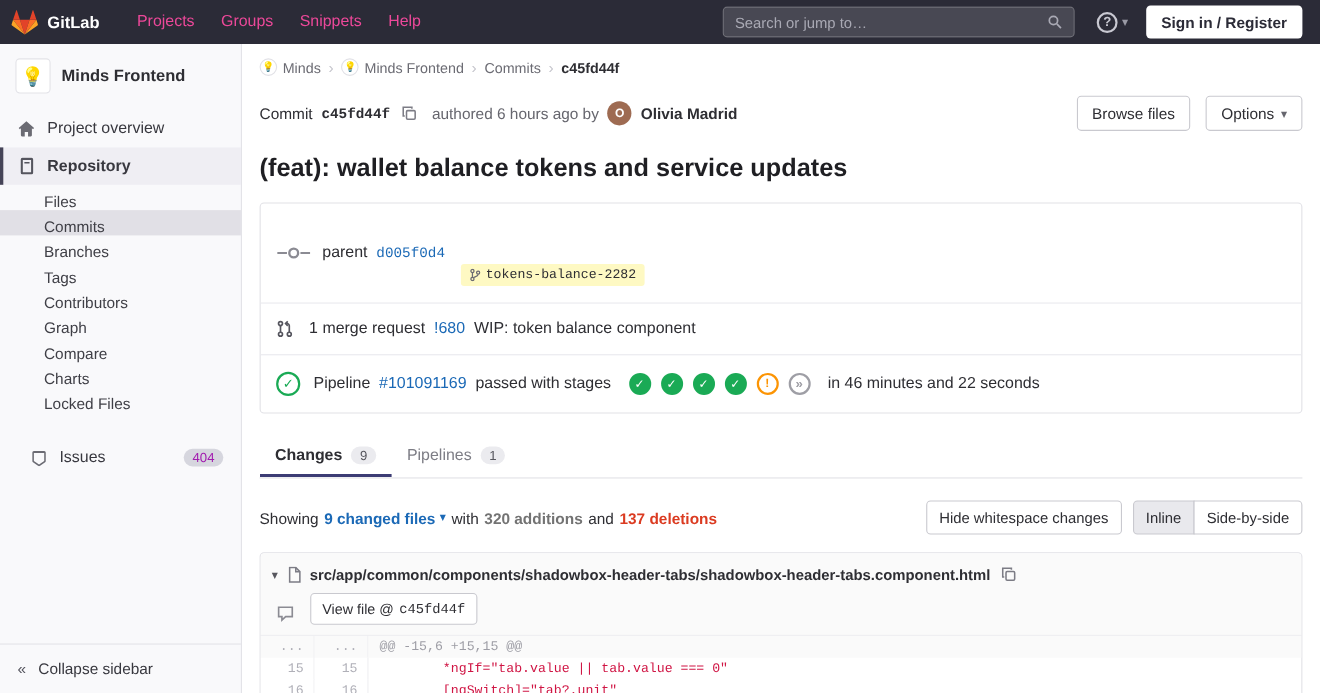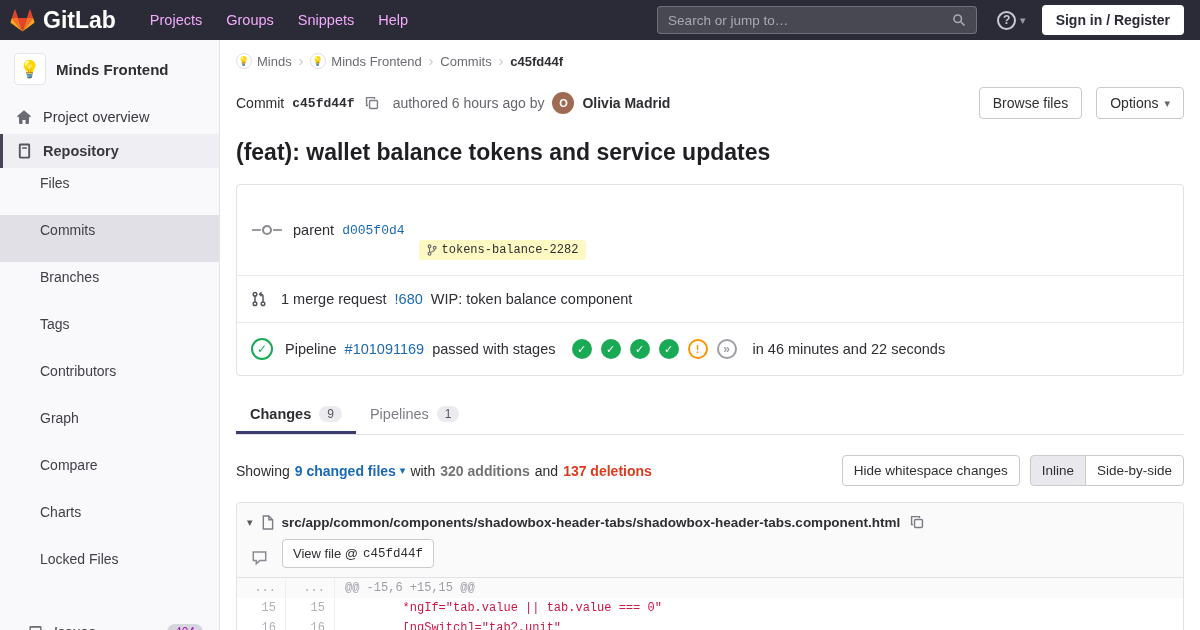--- a/index.html
+++ b/index.html
@@ -3,23 +3,23 @@
 <meta charset="utf-8">
 <style>
   * { margin:0; padding:0; box-sizing:border-box; }
   html,body { width:1200px; height:630px; overflow:hidden; background:#fff;
     font-family:"Liberation Sans","DejaVu Sans",sans-serif; font-size:14px; color:#2e2e33; }
   .mono { font-family:"Liberation Mono","DejaVu Sans Mono",monospace; }
 
   
   .navbar { height:40px; background:#2b2b37; display:flex; align-items:center; padding:0 16px 0 10px; }
   .brand { display:flex; align-items:center; gap:8px; margin-right:22px; cursor:pointer; }
-  .brand-text { color:#fff; font-weight:bold; font-size:23px; }
+  .brand-text { color:#fff; font-weight:bold; font-size:15px; }
   .nav-menu { display:flex; align-items:center; height:100%; }
-  .nav-menu-item { color:#f0abfc; font-size:14.5px; padding:0 12px; line-height:40px; cursor:pointer; }
+  .nav-menu-item { color:#ec4899; font-size:14.5px; padding:0 12px; line-height:40px; cursor:pointer; }
   .nav-search { margin-left:auto; width:320px; height:28px; background:rgba(255,255,255,.14);
     border:1px solid rgba(255,255,255,.22); border-radius:4px; display:flex; align-items:center; padding:0 10px; }
   .nav-search input { flex:1; background:transparent; border:none; outline:none; color:#fff; font-size:13.5px;
     font-family:inherit; }
   .nav-search input::placeholder { color:#a9a9b4; }
   .nav-help { display:flex; align-items:center; gap:4px; margin:0 16px 0 20px; cursor:pointer; }
   .help-circle { width:19px; height:19px; border:2px solid #c9c9d2; border-radius:50%; color:#c9c9d2;
     font-size:12px; font-weight:bold; display:flex; align-items:center; justify-content:center; }
   .caret { font-size:11px; color:#9a9aa5; }
   .btn-signin { background:#fff; color:#2b2b37; font-weight:bold; font-size:14px; border:none;
@@ -28,21 +28,21 @@
   
   .sidebar { position:absolute; left:0; top:40px; bottom:0; width:220px; background:#f9f9fb;
     border-right:1px solid #e3e3e8; display:flex; flex-direction:column; }
   .project-row { display:flex; align-items:center; gap:10px; padding:13px 14px 15px; }
   .project-avatar { width:32px; height:32px; border:1px solid #e3e3e8; border-radius:4px; background:#fff;
     display:flex; align-items:center; justify-content:center; font-size:17px; }
   .project-name { font-weight:bold; font-size:15px; color:#2e2e33; }
   .nav-item { display:flex; align-items:center; gap:11px; padding:9px 16px; font-size:14.5px; color:#38383f; cursor:pointer; }
   .nav-item.section-active { background:#efeef3; border-left:3px solid #454457; padding-left:13px; font-weight:bold; }
   .nav-item .licon { width:16px; height:16px; flex:none; display:flex; align-items:center; justify-content:center; }
-  .sub-item { padding:7px 16px 24px 40px; font-size:14px; color:#3f3f46; cursor:pointer; }
+  .sub-item { padding:7px 16px 0 40px; font-size:14px; color:#3f3f46; cursor:pointer; }
   .sub-item.active { background:#e1e0e6; }
   .issues-item { margin-top:24px;margin-left:11px; }
   .pill { margin-left:auto; background:#d6d6de; color:#a21caf; border-radius:9px; padding:1px 8px;
     font-size:12px; font-weight:normal; }
   .collapse-row { margin-top:auto; border-top:1px solid #e3e3e8; padding:14px 16px; display:flex;
     align-items:center; gap:11px; font-size:14px; color:#38383f; cursor:pointer; }
   .collapse-glyph { color:#55555e; font-size:14px; }
 
   
   .main { position:absolute; left:220px; top:40px; right:0; bottom:0; padding:0 16px; overflow:hidden; background:#fff; }

